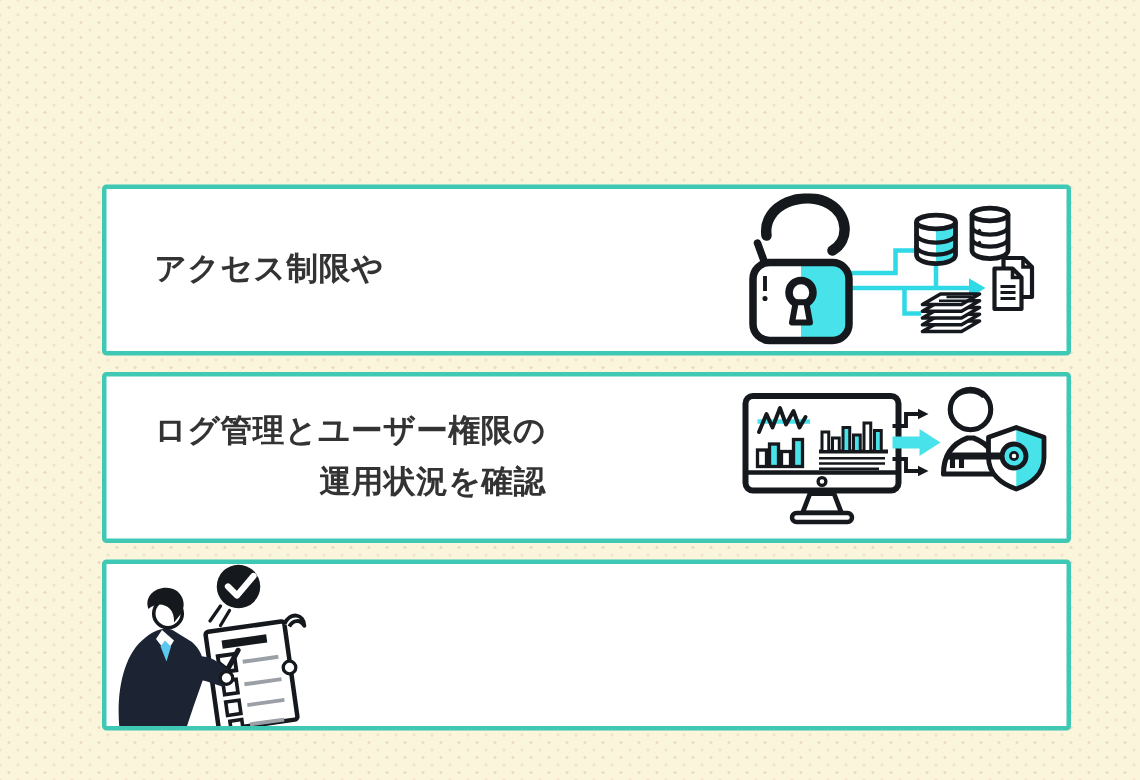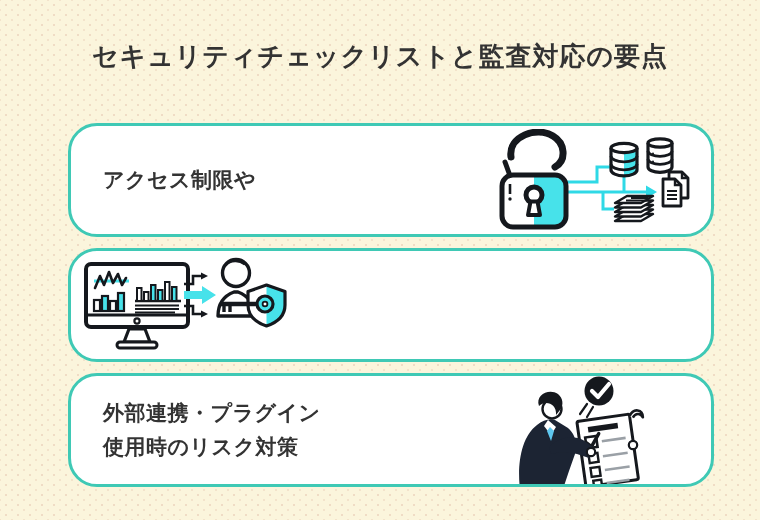--- a/index.html
+++ b/index.html
@@ -25,45 +25,45 @@
     color:#333333;
     letter-spacing:1px;
     line-height:32px;
   }
   .cards{position:absolute;left:68px;top:123px;width:646px;}
   .card{
     box-sizing:border-box;
     width:646px;height:114px;
     background:#FFFFFF;
     border:3px solid #3FC9B5;
-    border-radius:29px;
+    border-radius:3px;
     margin-bottom:11px;
     display:flex;align-items:center;justify-content:space-between;
     overflow:hidden;
+    text-align:right;
   }
   .card-text{
     padding-left:32px;
     font-size:21px;
     font-weight:700;
     color:#333333;
     letter-spacing:0.5px;
     line-height:34px;
   }
   .card-text span{display:block;}
   .illo{flex:0 0 auto;}
   .illo1{margin-right:14px;margin-top:2px;}
   .illo2{margin-right:12px;}
   .illo3{margin-right:48px;align-self:flex-end;margin-bottom:-5px;}
 </style>
 </head>
 <body>
 
 <div class="page">
 
-  <h1 class="title">セキュリティチェックリストと監査対応の要点</h1>
 
   <div class="cards">
 
     <div class="card">
       <div class="card-text">
         <span>アクセス制限や</span>
       </div>
       <svg class="illo illo1" width="212" height="104" viewBox="0 0 212 104">
 
         <g stroke="#2FD9E6" stroke-width="3" fill="none">
@@ -121,20 +121,24 @@
           <path d="M130,83 L156,83 L168,76 L142,76 Z" fill="#fff" stroke="#15181d" stroke-width="2.4" stroke-linejoin="round"></path>
           <path d="M130,78.5 L156,78.5 L168,71.5 L142,71.5 Z" fill="#fff" stroke="#15181d" stroke-width="2.4" stroke-linejoin="round"></path>
           <path d="M130,74 L156,74 L168,67 L142,67 Z" fill="#fff" stroke="#15181d" stroke-width="2.4" stroke-linejoin="round"></path>
           <line x1="141" y1="71.5" x2="160" y2="71.5" stroke="#15181d" stroke-width="1.8"></line>
           <line x1="146" y1="69" x2="163" y2="69" stroke="#15181d" stroke-width="1.8"></line>
         </g>
       </svg>
     </div>
 
     <div class="card">
+      <div class="card-text">
+        <span>ログ管理とユーザー権限の</span>
+        <span>運用状況を確認</span>
+      </div>
       <svg class="illo illo2" width="217" height="100" viewBox="0 0 217 100">
 
         <g>
           <rect x="15" y="9" width="102" height="63" rx="5" fill="#fff" stroke="#15181d" stroke-width="4"></rect>
           <line x1="16" y1="60" x2="116" y2="60" stroke="#15181d" stroke-width="3"></line>
           <circle cx="66" cy="66" r="2.6" fill="#fff" stroke="#15181d" stroke-width="2.2"></circle>
           <path d="M58,74 H74 L79,87 H53 Z" fill="#fff" stroke="#15181d" stroke-width="3.2" stroke-linejoin="round"></path>
           <rect x="46" y="87" width="40" height="6" rx="3" fill="#fff" stroke="#15181d" stroke-width="3"></rect>
         </g>
 
@@ -188,24 +192,20 @@
         <g>
           <line x1="150" y1="49" x2="188" y2="49" stroke="#15181d" stroke-width="4.6"></line>
           <path d="M153,51 v6 M159,51 v6" stroke="#15181d" stroke-width="3.4"></path>
           <circle cx="194" cy="49" r="8" fill="#47E2EA" stroke="#15181d" stroke-width="3.2"></circle>
           <circle cx="194" cy="49" r="2.4" fill="#fff" stroke="#15181d" stroke-width="1.8"></circle>
         </g>
       </svg>
     </div>
 
     <div class="card">
-      <div class="card-text">
-        <span>外部連携・プラグイン</span>
-        <span>使用時のリスク対策</span>
-      </div>
       <svg class="illo illo3" width="152" height="116" viewBox="0 0 152 116">
 
         <g>
           <circle cx="88" cy="18" r="14.5" fill="#15181d"></circle>
           <path d="M81,18 l6,6 l11,-13" stroke="#fff" stroke-width="4.2" fill="none" stroke-linecap="round" stroke-linejoin="round"></path>
           <path d="M76,31 L69,41 M82,34 L76,44" stroke="#15181d" stroke-width="2.2" stroke-linecap="round"></path>
         </g>
 
         <g>
           <path d="M9,116 C6,92 10,64 26,52 C32,47 39,45 44,47 L57,55 C64,61 67,71 64,81 L58,98 L52,116 Z" fill="#1c2433"></path>

